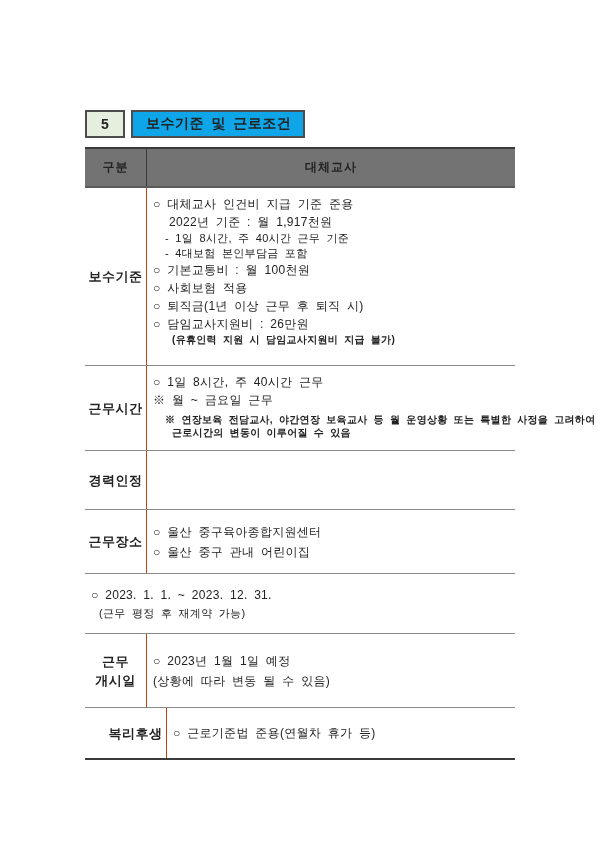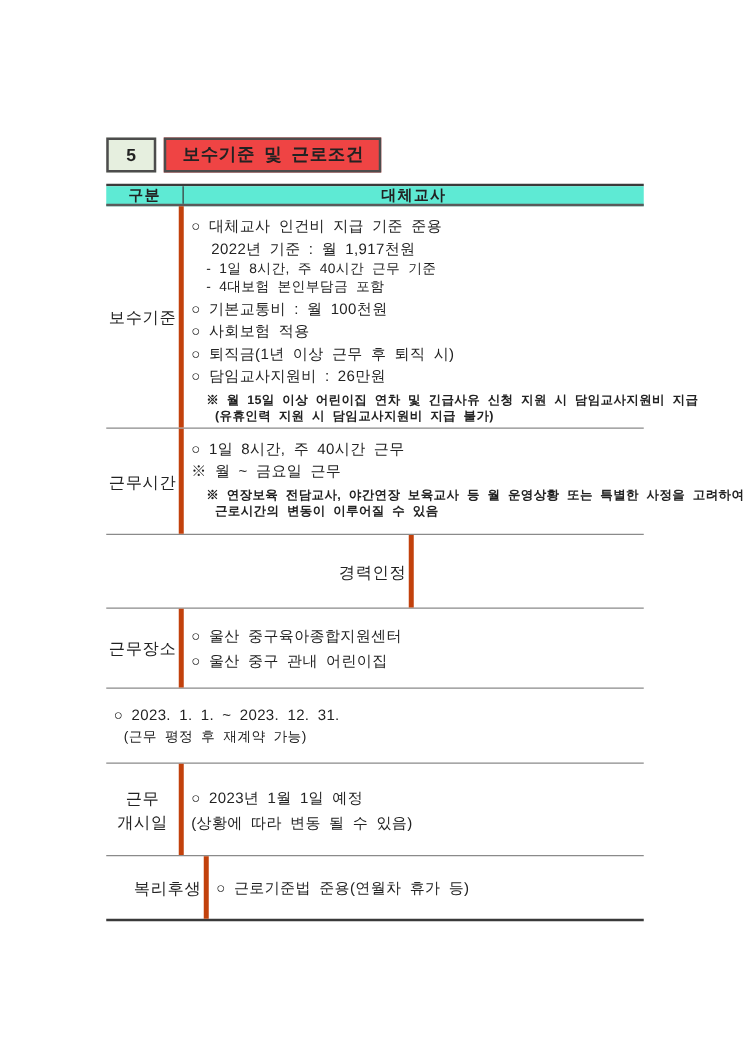--- a/index.html
+++ b/index.html
@@ -19,39 +19,39 @@
     box-sizing:border-box;
     width:40px; height:28px;
     background:#e6efdf;
     border:2px solid #4c4c4c;
     display:flex; align-items:center; justify-content:center;
     font-weight:bold; font-size:14px;
   }
   .title-box {
     box-sizing:border-box;
     width:174px; height:28px;
-    background:#ef4444;
+    background:#0ea5e9;
     border:2px solid #4c4c4c;
     display:flex; align-items:center;
     padding-left:13px;
     font-weight:bold; font-size:14px;
     letter-spacing:0.5px; word-spacing:3px;
     white-space:nowrap;
   }
   .ctable {
     position:absolute; left:85px; top:147px;
     width:430px;
     border-top:2px solid #3a3a3a;
     border-bottom:2px solid #3a3a3a;
     box-sizing:border-box;
   }
   .thead {
     box-sizing:border-box;
-    display:flex; height:16px;
-    background:#5eead4;
+    display:flex; height:39px;
+    background:#737373;
     border-bottom:2px solid #5a5a5a;
   }
   .th-cat {
     box-sizing:border-box;
     width:62px;
     border-right:1px solid #3a3a3a;
     display:flex; align-items:center; justify-content:center;
     font-weight:bold; font-size:12px; letter-spacing:1px;
   }
   .th-val {
@@ -60,32 +60,32 @@
     font-weight:bold; font-size:12px; letter-spacing:1px;
   }
   .row {
     box-sizing:border-box;
     display:flex;
     border-bottom:1px solid #8a8a8a;
   }
   .row:last-child { border-bottom:none;margin-left:20px; }
   .r0 { height:178px; }
   .r1 { height:85px; }
-  .r2 { height:59px;justify-content:center; }
+  .r2 { height:59px; }
   .r3 { height:64px; }
   .r4 { height:60px; }
   .r5 { height:74px; }
   .r6 { height:50px; }
   .lbl {
     box-sizing:border-box;
     width:62px;
-    border-right:4px solid #c2410c;
+    border-right:1px solid #c2410c;
     display:flex; align-items:center; justify-content:center;
     text-align:center;
-    font-weight:normal; font-size:13px;
+    font-weight:bold; font-size:13px;
     line-height:19px;
     white-space:pre-line;
     letter-spacing:0.5px;
   }
   .cnt {
     flex:1;
     box-sizing:border-box;
     padding:7px 6px 4px 6px;
     display:flex; flex-direction:column;
     min-width:0;
@@ -126,21 +126,20 @@
       <div class="lbl">보수기준</div>
       <div class="cnt">
         <div class="ln">○ 대체교사 인건비 지급 기준 준용</div>
         <div class="ln ind">2022년 기준 : 월 1,917천원</div>
         <div class="ln sub">- 1일 8시간, 주 40시간 근무 기준</div>
         <div class="ln sub">- 4대보험 본인부담금 포함</div>
         <div class="ln">○ 기본교통비 : 월 100천원</div>
         <div class="ln">○ 사회보험 적용</div>
         <div class="ln">○ 퇴직금(1년 이상 근무 후 퇴직 시)</div>
         <div class="ln">○ 담임교사지원비 : 26만원</div>
-        <div class="ln note mt">※ 월 15일 이상 어린이집 연차 및 긴급사유 신청 지원 시 담임교사지원비 지급</div>
         <div class="ln note cont">(유휴인력 지원 시 담임교사지원비 지급 불가)</div>
       </div>
     </div>
 
     <div class="row r1">
       <div class="lbl">근무시간</div>
       <div class="cnt">
         <div class="ln">○ 1일 8시간, 주 40시간 근무</div>
         <div class="ln">※ 월 ~ 금요일 근무</div>
         <div class="ln note mt">※ 연장보육 전담교사, 야간연장 보육교사 등 월 운영상황 또는 특별한 사정을 고려하여</div>

